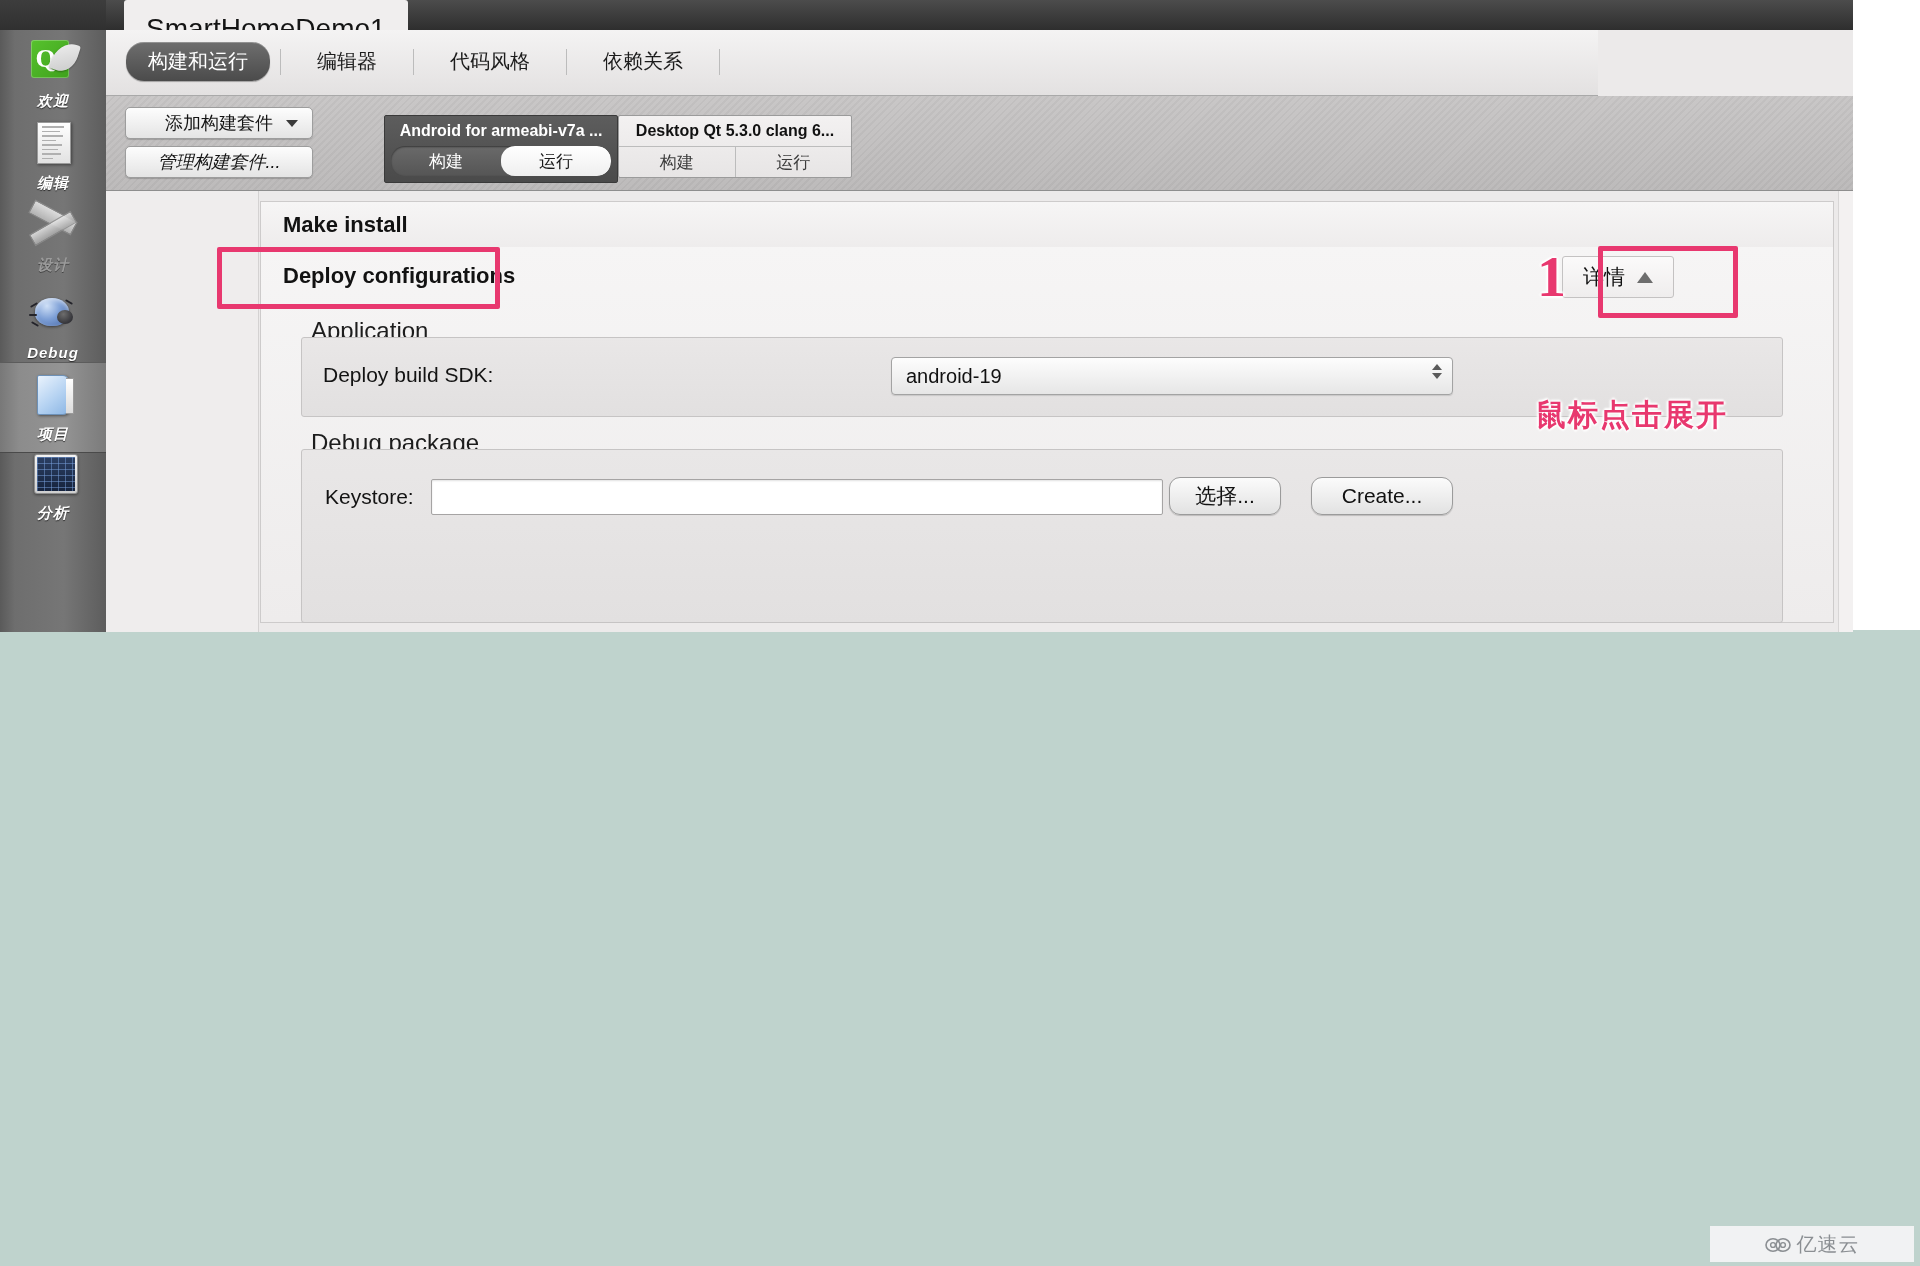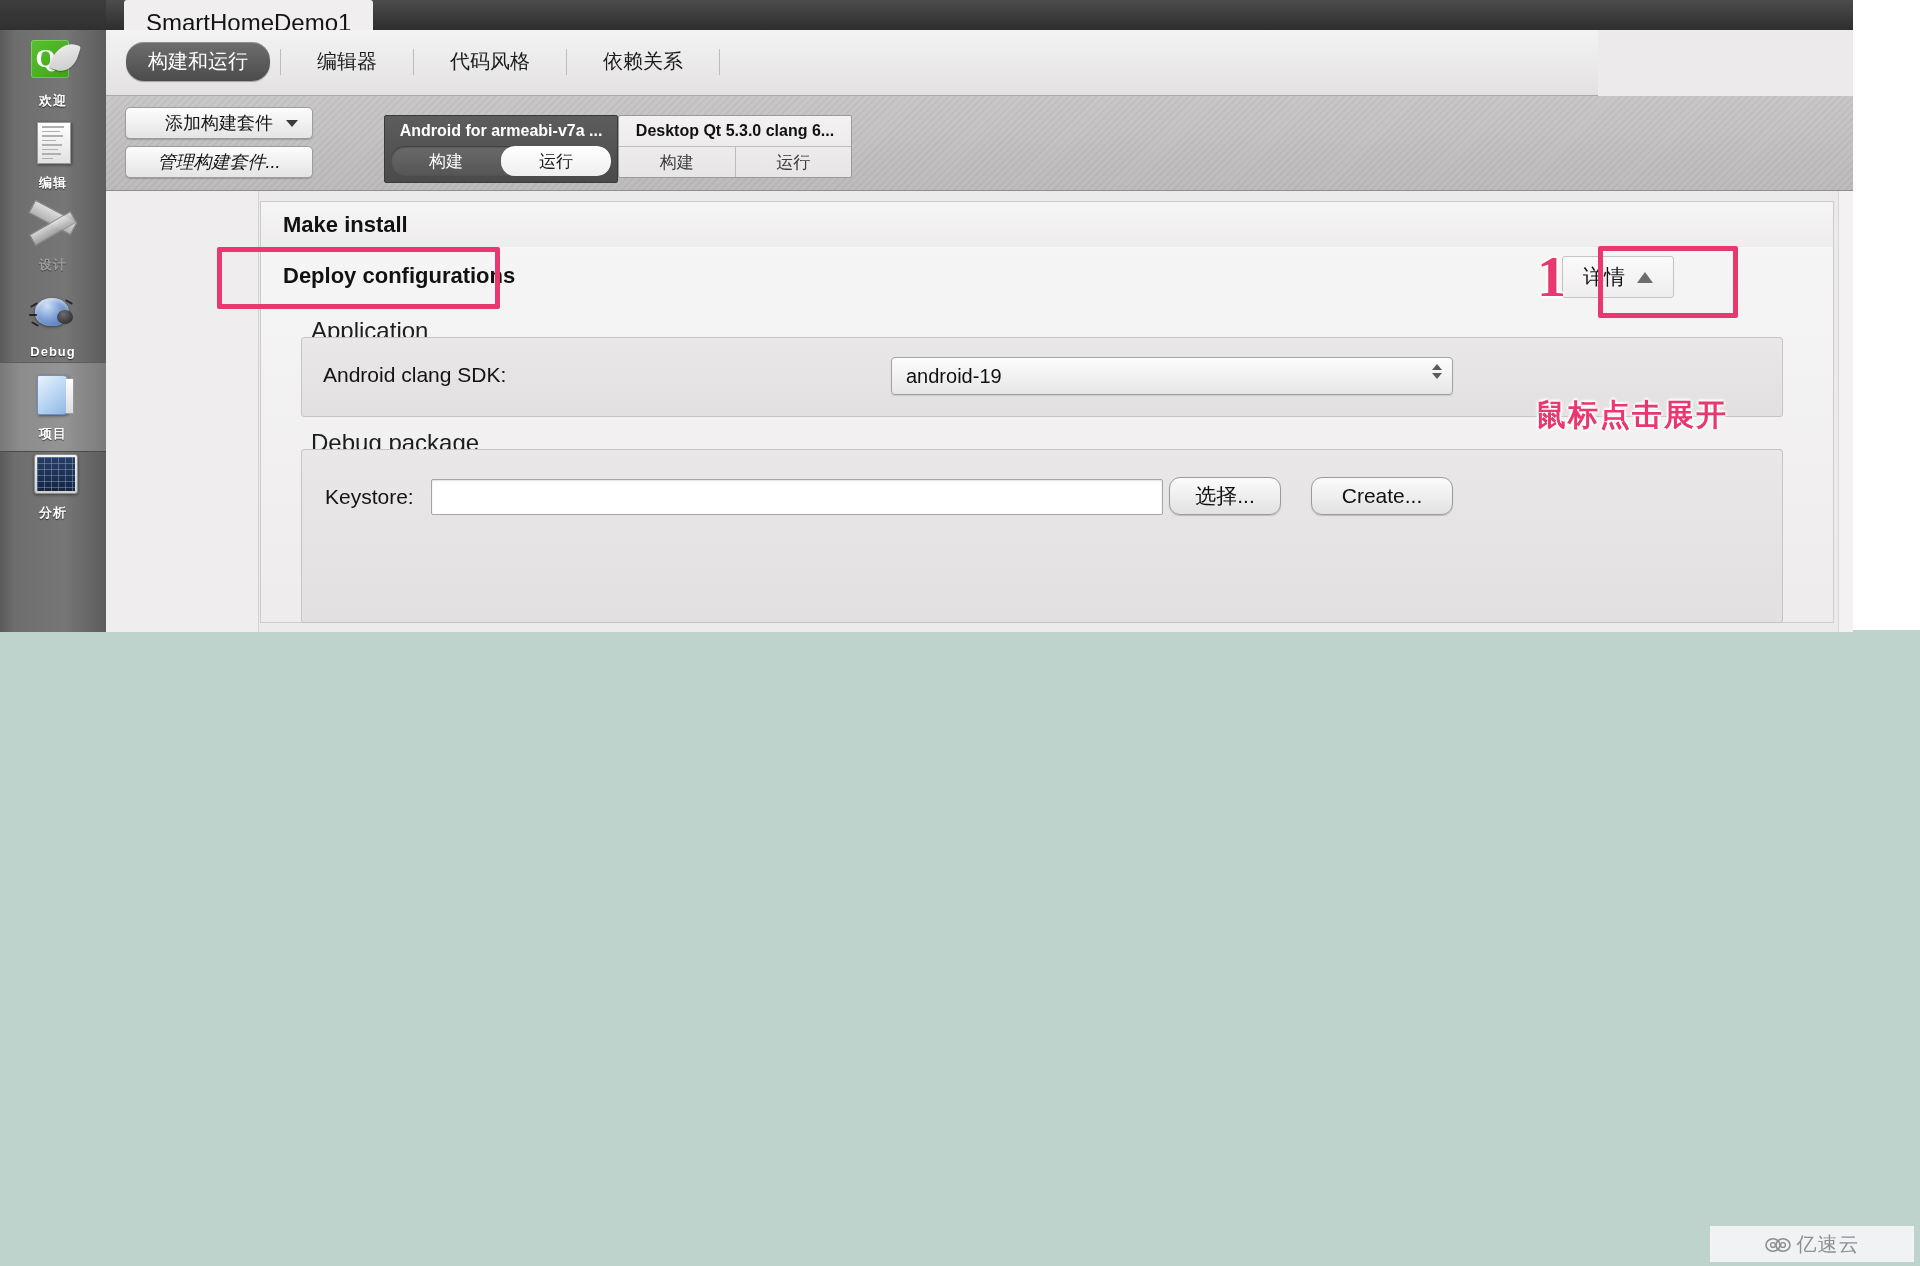--- a/index.html
+++ b/index.html
@@ -58,25 +58,26 @@
   }
   .mode-item {
     position: absolute;
     left: 0; width: 106px;
     display: flex; flex-direction: column;
     align-items: center; justify-content: flex-start;
     cursor: default;
   }
   .mode-item .mi-label {
     margin-top: 4px;
-    font-size: 13px;
+    font-size: 15px;
     font-weight: bold;
     color: #ffffff;
     text-shadow: 0 1px 1px rgba(0,0,0,.65);
     letter-spacing: 1px;
+    font-style: italic;
   }
   .mode-item.disabled .mi-label { color: #9b9b9b; text-shadow: 0 1px 0 rgba(0,0,0,.4); }
   .mode-item.active {
     background: linear-gradient(to right, #787878 0%, #8c8c8c 18%, #949494 60%, #7b7b7b 100%);
     border-top: 1px solid #5c5c5c;
     border-bottom: 1px solid #4a4a4a;
   }
   .mi-icon { width: 56px; height: 52px; position: relative; }
 
   
@@ -165,25 +166,25 @@
       linear-gradient(to bottom,#2b3f63,#16233c);
   }
 
   
   .titlebar {
     position:absolute; left:106px; top:0; width:1747px; height:30px;
     background: linear-gradient(to bottom,#4c4c4c,#2e2e2e);
   }
   .proj-tab {
     position:absolute; left:18px; top:0; height:30px;
-    padding: 8px 22px;
+    padding: 14px 22px;
     background: #f0eeee;
     display:flex; align-items:center;
     border-top-left-radius: 3px; border-top-right-radius: 3px;
-    font-size: 24px; color:#141414;
+    font-size: 28px; color:#141414;
   }
 
   
   .catbar {
     position:absolute; left:106px; top:30px; width:1492px; height:65px;
     background: linear-gradient(to bottom,#f4f3f3,#e3e1e1);
     border-bottom: 1px solid #a9a9a9;
     text-align: right;
   }
   .cat-items { position:absolute; left:20px; top:12px; display:flex; align-items:center; }
@@ -510,21 +511,21 @@
 
       <div class="card card-make">
         <div class="sect-title" style="left:22px; top:10px;">Make install</div>
       </div>
 
       <div class="card card-deploy">
         <div class="sect-title" style="left:22px; top:16px;">Deploy configurations</div>
 
         <div class="group-label" style="left:50px; top:70px;">Application</div>
         <div class="group-box" style="left:40px; top:90px; width:1480px; height:78px;"></div>
-        <div class="field-label" style="left:62px; top:116px;">Android clang SDK:</div>
+        <div class="field-label" style="left:62px; top:116px;">Deploy build SDK:</div>
         <div class="combo" style="left:630px; top:110px; width:560px;">
           <span class="cval">android-19</span>
           <span class="spin">
             <span class="up"></span>
               <span class="dn"></span>
           </span>
         </div>
 
         <div class="group-label" style="left:50px; top:182px;">Debug package</div>
         <div class="group-box" style="left:40px; top:202px; width:1480px; height:172px;"></div>

